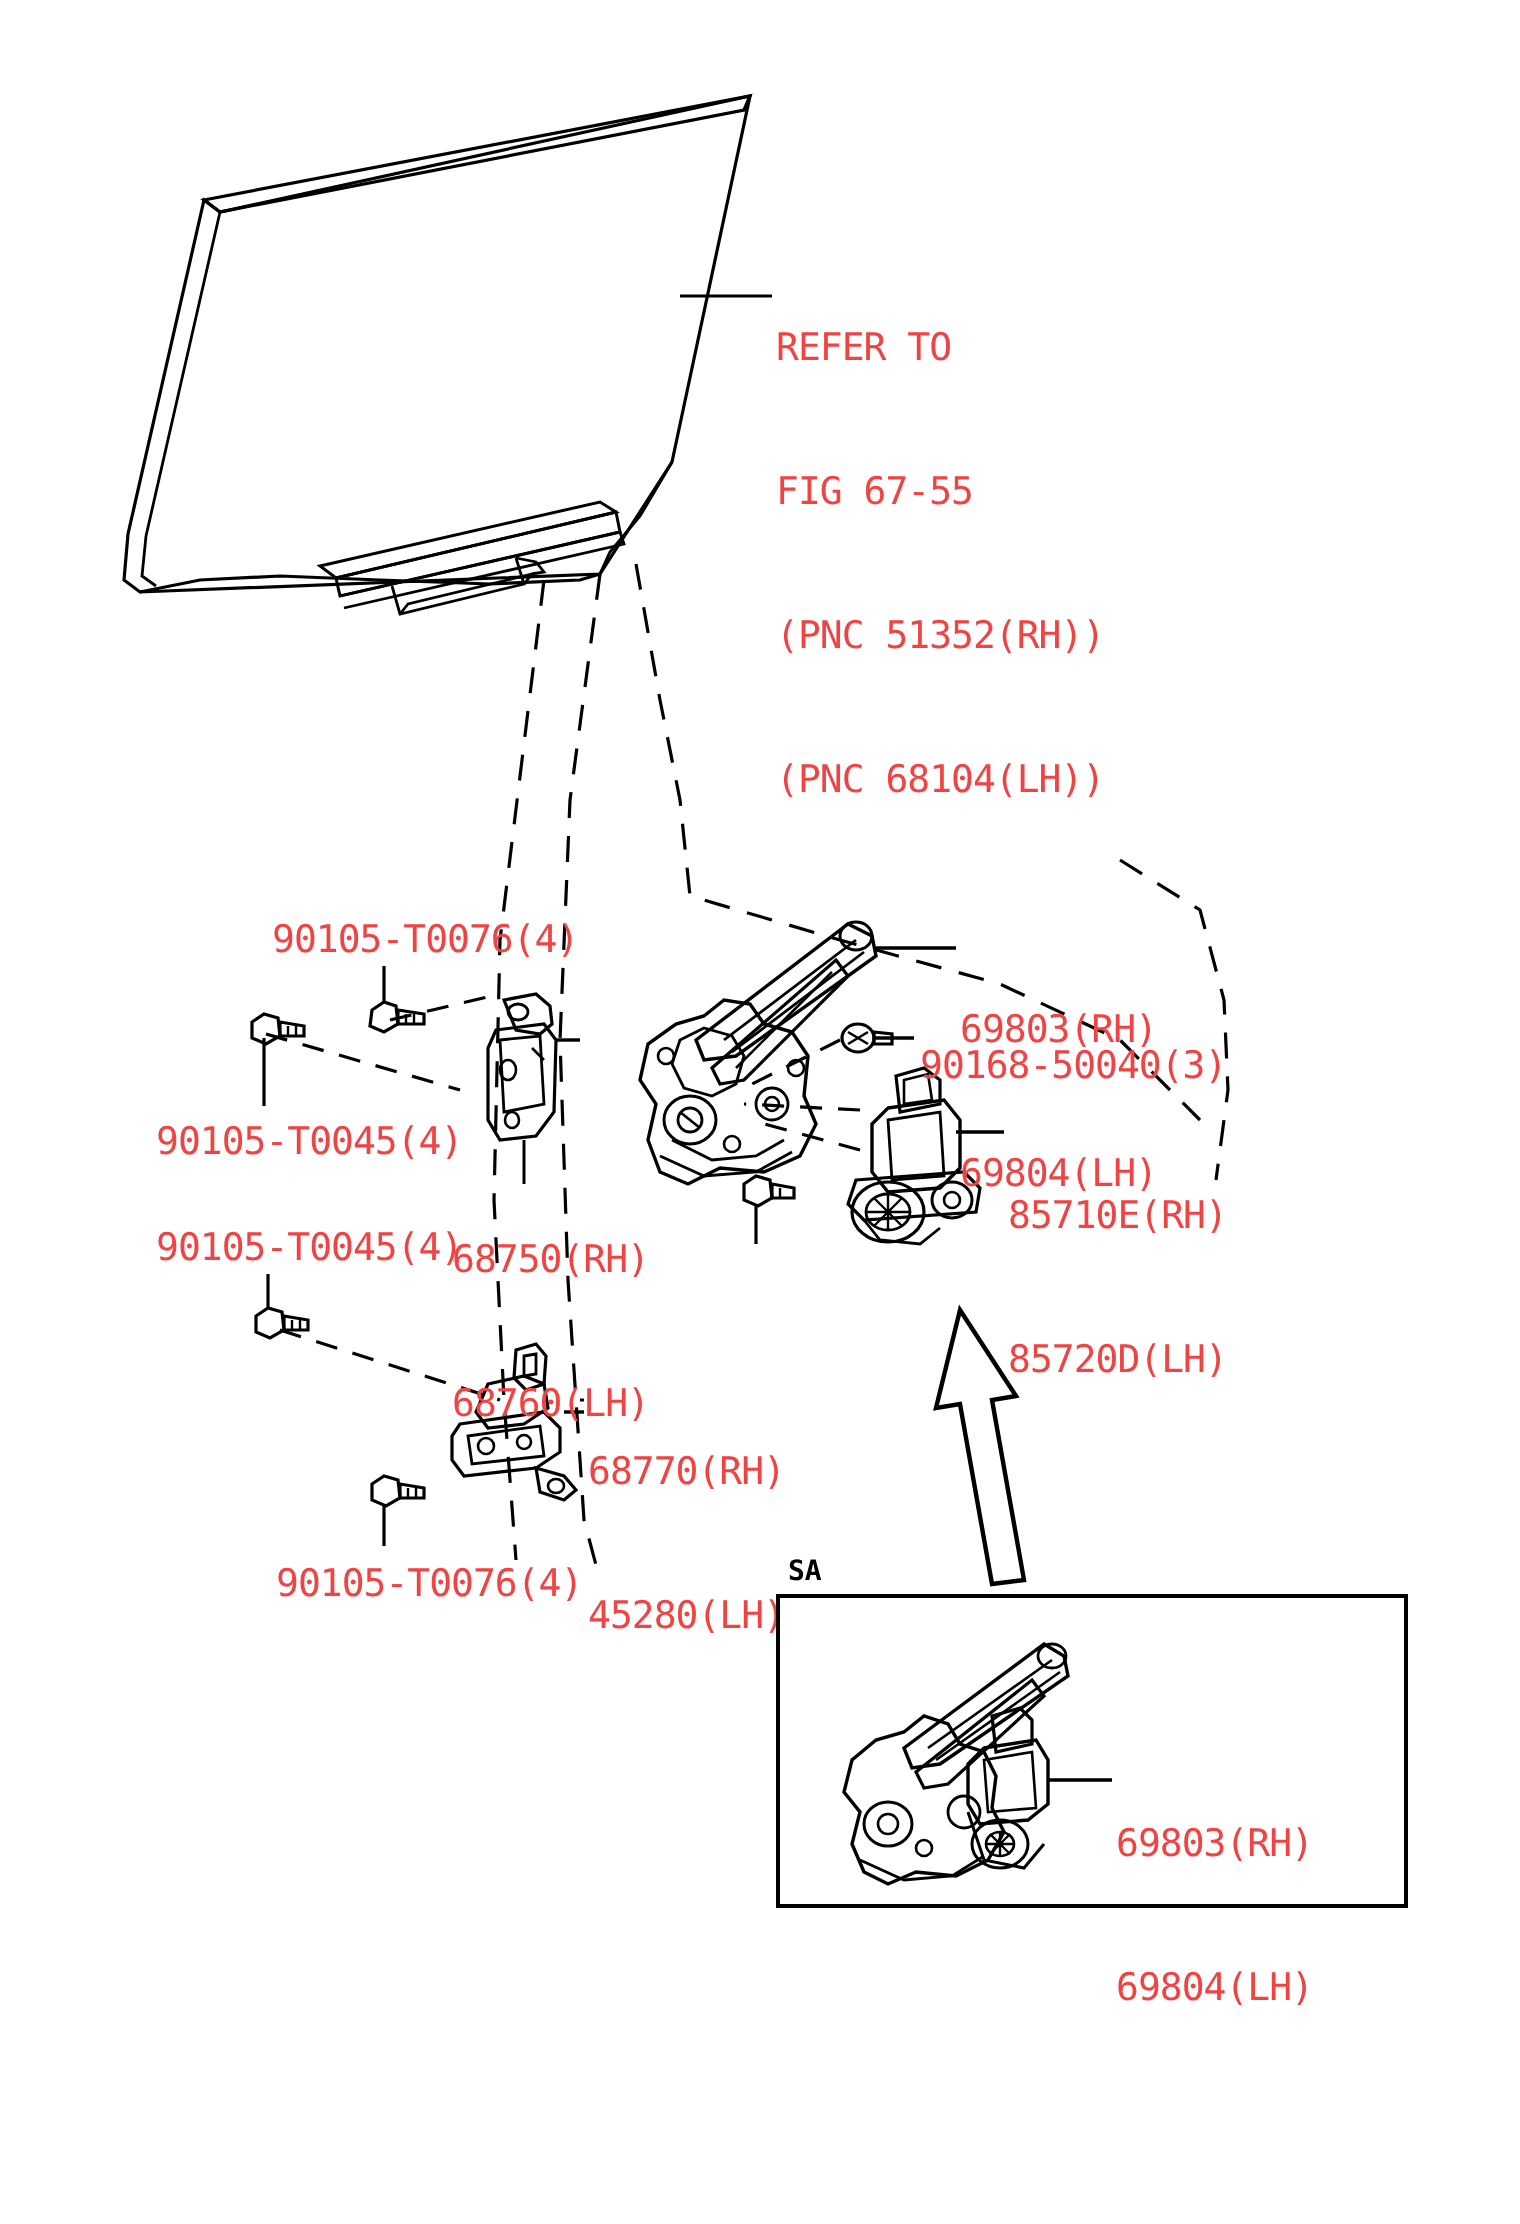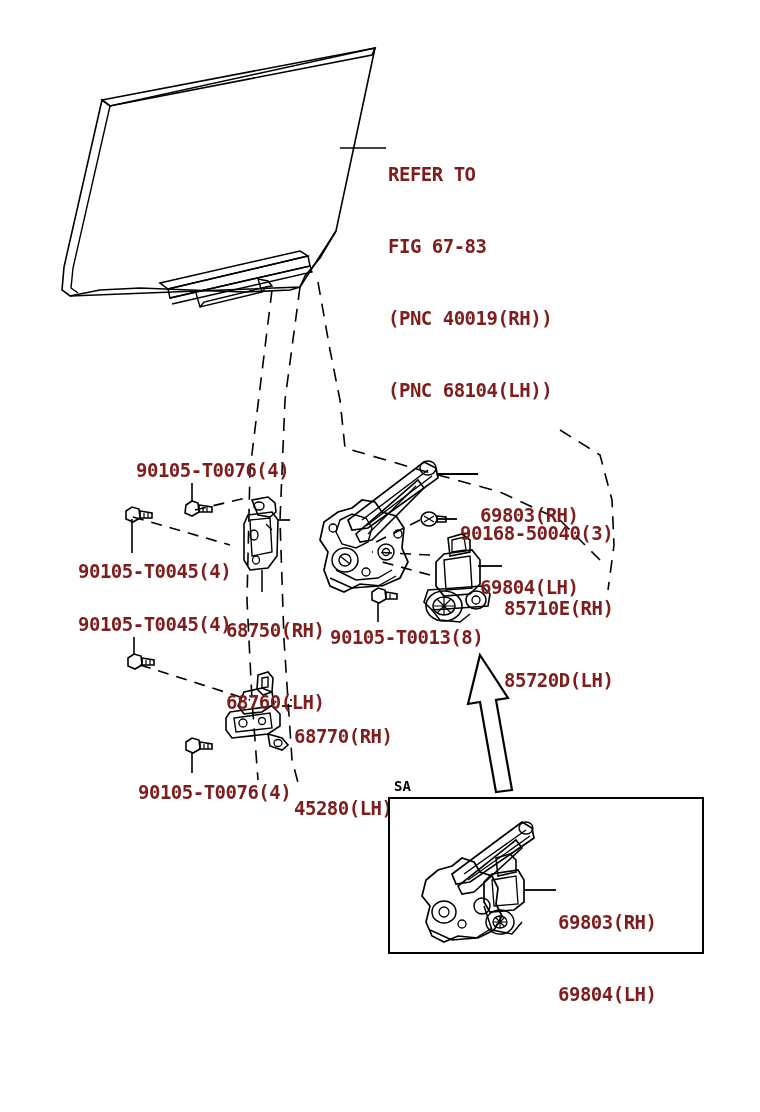--- a/index.html
+++ b/index.html
@@ -10,23 +10,23 @@
   #page {
     position: relative;
     width: 760px;
     height: 1112px;
     background: #ffffff;
     overflow: hidden;
     font-family: "DejaVu Sans Mono", monospace;
   }
   .lbl {
     position: absolute;
-    color: #7f1d1d;
+    color: #ef4444;
     font-family: "DejaVu Sans Mono", monospace;
-    font-weight: bold;
+    font-weight: normal;
     font-size: 19px;
     line-height: 24px;
     white-space: pre;
     letter-spacing: -0.5px;
   }
   .footer-code {
     position: absolute;
     font-size: 15px;
     letter-spacing: 0px;
     font-weight: bold;
@@ -227,22 +227,22 @@
       <ellipse class="ln" stroke-width="1.3" cx="500" cy="922" rx="7" ry="6"></ellipse>
       <path class="ln" stroke-width="1.2" d="M 493 922 L 507 922 M 500 916 L 500 928 M 495 917 L 505 927 M 505 917 L 495 927"></path>
       <path class="ln" stroke-width="1.5" d="M 484 906 L 492 930 L 512 934 L 522 922"></path>
     </g>
     <line class="ln" stroke-width="1.8" x1="524" y1="890" x2="556" y2="890"></line>
 
   </svg>
 
   <div class="lbl" style="left:388px; top:114px;">
     <div>REFER TO</div>
-    <div>FIG 67-83</div>
-    <div>(PNC 40019(RH))</div>
+    <div>FIG 67-55</div>
+    <div>(PNC 51352(RH))</div>
     <div>(PNC 68104(LH))</div>
   </div>
 
   <div class="lbl" style="left:480px; top:455px;">
     <div>69803(RH)</div>
     <div>69804(LH)</div>
   </div>
 
   <div class="lbl" style="left:504px; top:548px;">
     <div>85710E(RH)</div>
@@ -262,21 +262,20 @@
   </div>
 
   <div class="lbl" style="left:136px; top:458px;">90105-T0076(4)</div>
 
   <div class="lbl" style="left:78px; top:559px;">90105-T0045(4)</div>
 
   <div class="lbl" style="left:78px; top:612px;">90105-T0045(4)</div>
 
   <div class="lbl" style="left:138px; top:780px;">90105-T0076(4)</div>
 
-  <div class="lbl" style="left:330px; top:625px;">90105-T0013(8)</div>
 
   <div class="sa-tag" style="left:394px; top:778px;">SA</div>
   <div class="sa-box" style="left:388px; top:797px; width:312px; height:153px;"></div>
 
   <div class="lbl" style="left:558px; top:862px;">
     <div>69803(RH)</div>
     <div>69804(LH)</div>
   </div>
 
   <div class="footer-code" style="left:690px; top:1076px;">673850B</div>

